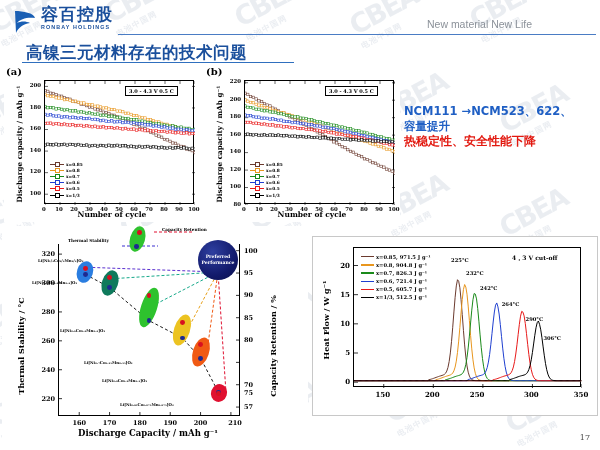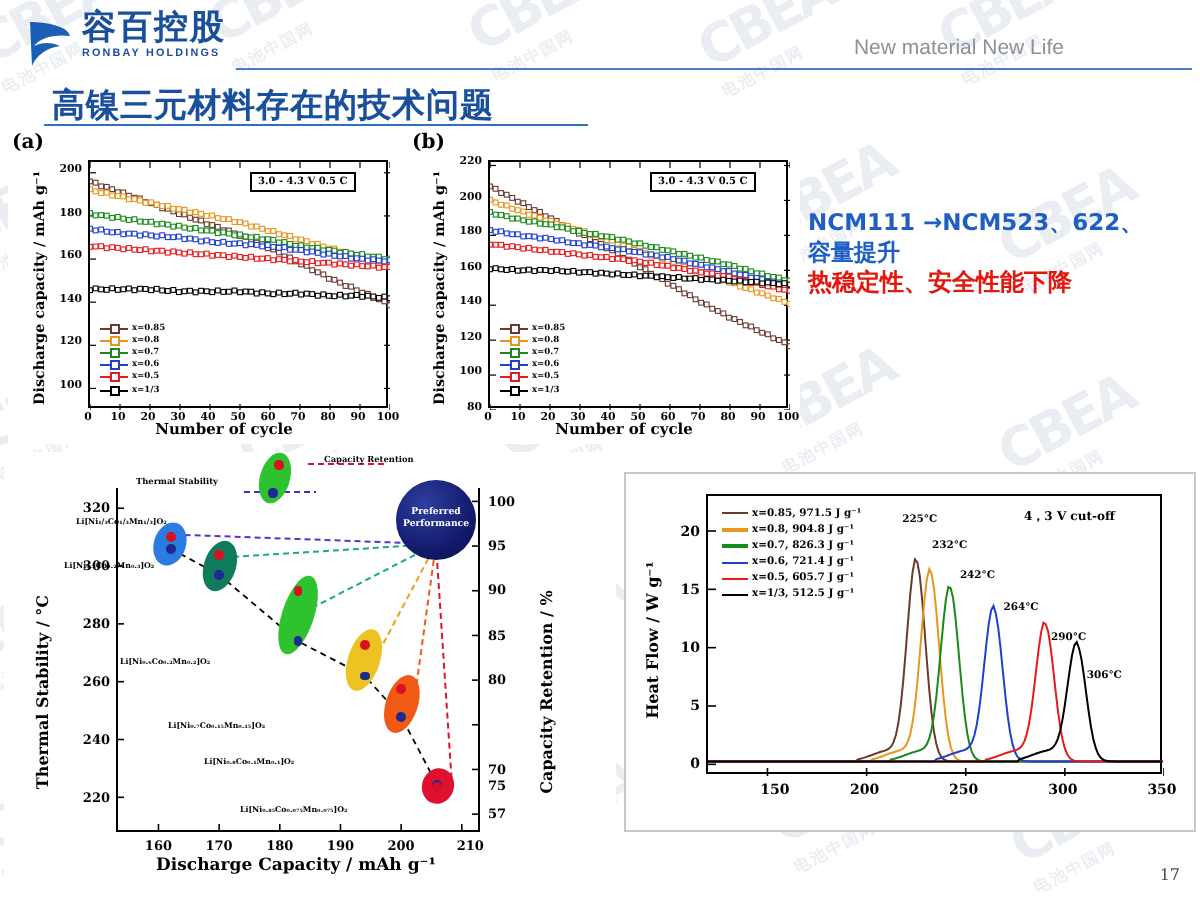--- a/index.html
+++ b/index.html
@@ -1275,23 +1275,23 @@
         </div>
       </div>
     <div id="peaklblD">
         <div class="dsc-peaklbl" style="left: 138.087px; top: 19.8333px;">225°C</div>
         <div class="dsc-peaklbl" style="left: 153.026px; top: 33.0833px;">232°C</div>
         <div class="dsc-peaklbl" style="left: 166.939px; top: 48.25px;">242°C</div>
         <div class="dsc-peaklbl" style="left: 188.748px; top: 63.75px;">264°C</div>
         <div class="dsc-peaklbl" style="left: 212.522px; top: 79.3333px;">290°C</div>
         <div class="dsc-peaklbl" style="left: 230.383px; top: 97.8333px;">306°C</div>
       </div>
-  <div class="tick-lbl" style="left: 57.7391px; top: 153px; width: 24px; text-align: right; font-size: 7px;">150</div>
+  <div class="tick-lbl" style="left: 57.7391px; top: 153px; width: 24px; text-align: center; font-size: 7px;">150</div>
       <div class="tick-lbl" style="left: 107.304px; top: 153px; width: 24px; text-align: center; font-size: 7px;">200</div>
-      <div class="tick-lbl" style="left: 156.87px; top: 153px; width: 24px; text-align: center; font-size: 7px;">250</div>
+      <div class="tick-lbl" style="left: 156.87px; top: 153px; width: 24px; font-size: 7px;">250</div>
       <div class="tick-lbl" style="left: 206.435px; top: 153px; width: 24px; text-align: center; font-size: 7px;">300</div>
       <div class="tick-lbl" style="left: 256px; top: 153px; width: 24px; text-align: center; font-size: 7px;">350</div>
       <div class="tick-lbl" style="left: 18px; top: 140.167px; width: 19px; text-align: right; font-size: 7px;">0</div>
       <div class="tick-lbl" style="left: 18px; top: 111px; width: 19px; text-align: right; font-size: 7px;">5</div>
       <div class="tick-lbl" style="left: 18px; top: 81.8333px; width: 19px; text-align: right; font-size: 7px;">10</div>
       <div class="tick-lbl" style="left: 18px; top: 52.6667px; width: 19px; text-align: right; font-size: 7px;">15</div>
       <div class="tick-lbl" style="left: 18px; top: 23.5px; width: 19px; text-align: right; font-size: 7px;">20</div>
     </div>
 
   <div id="page-num">17</div>

